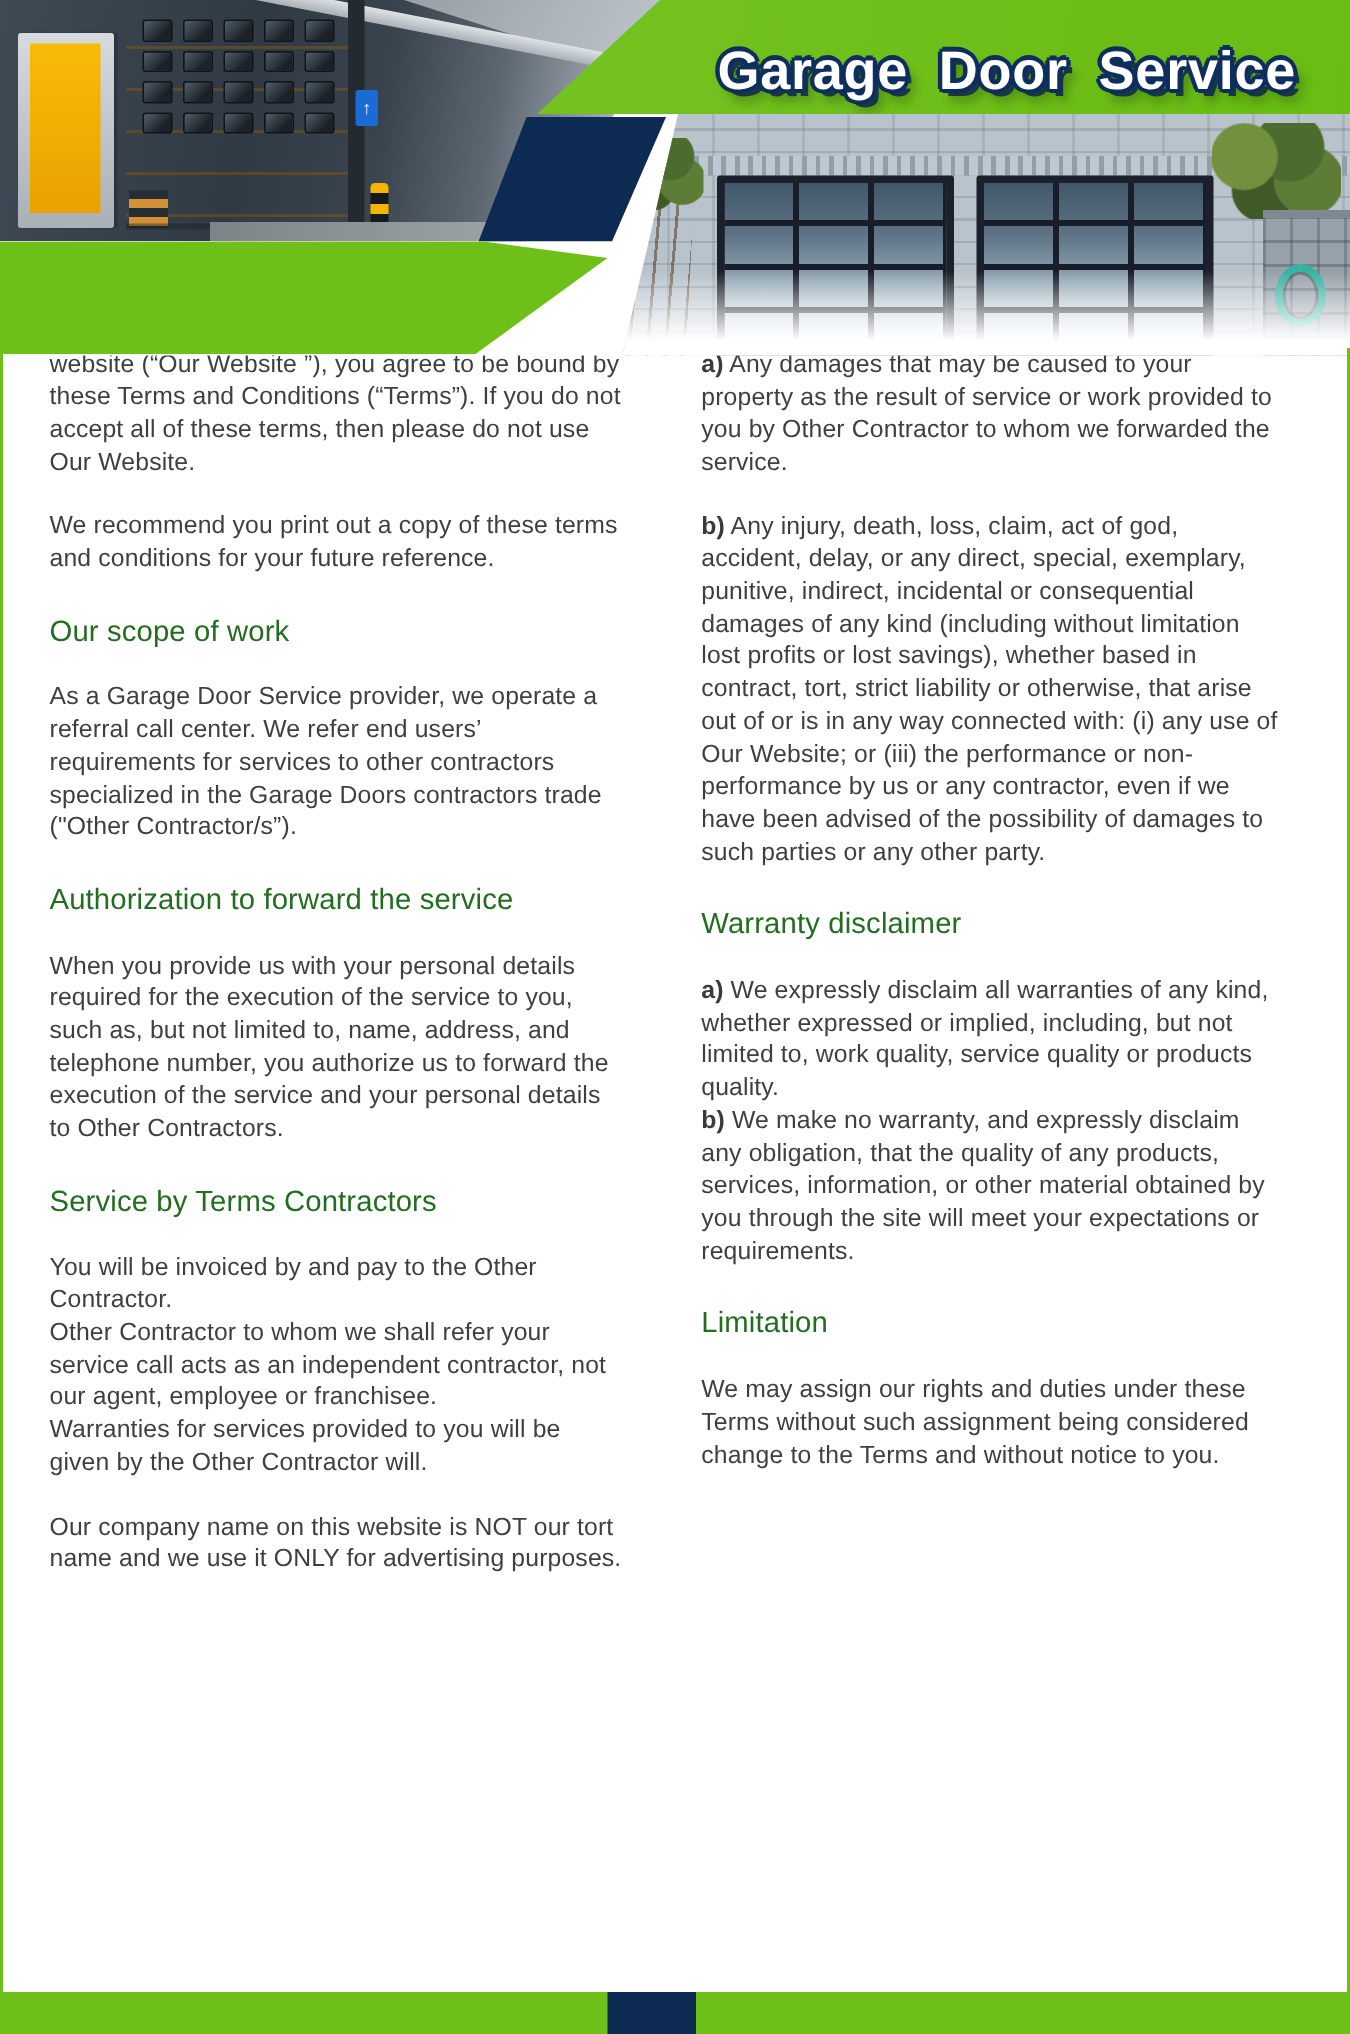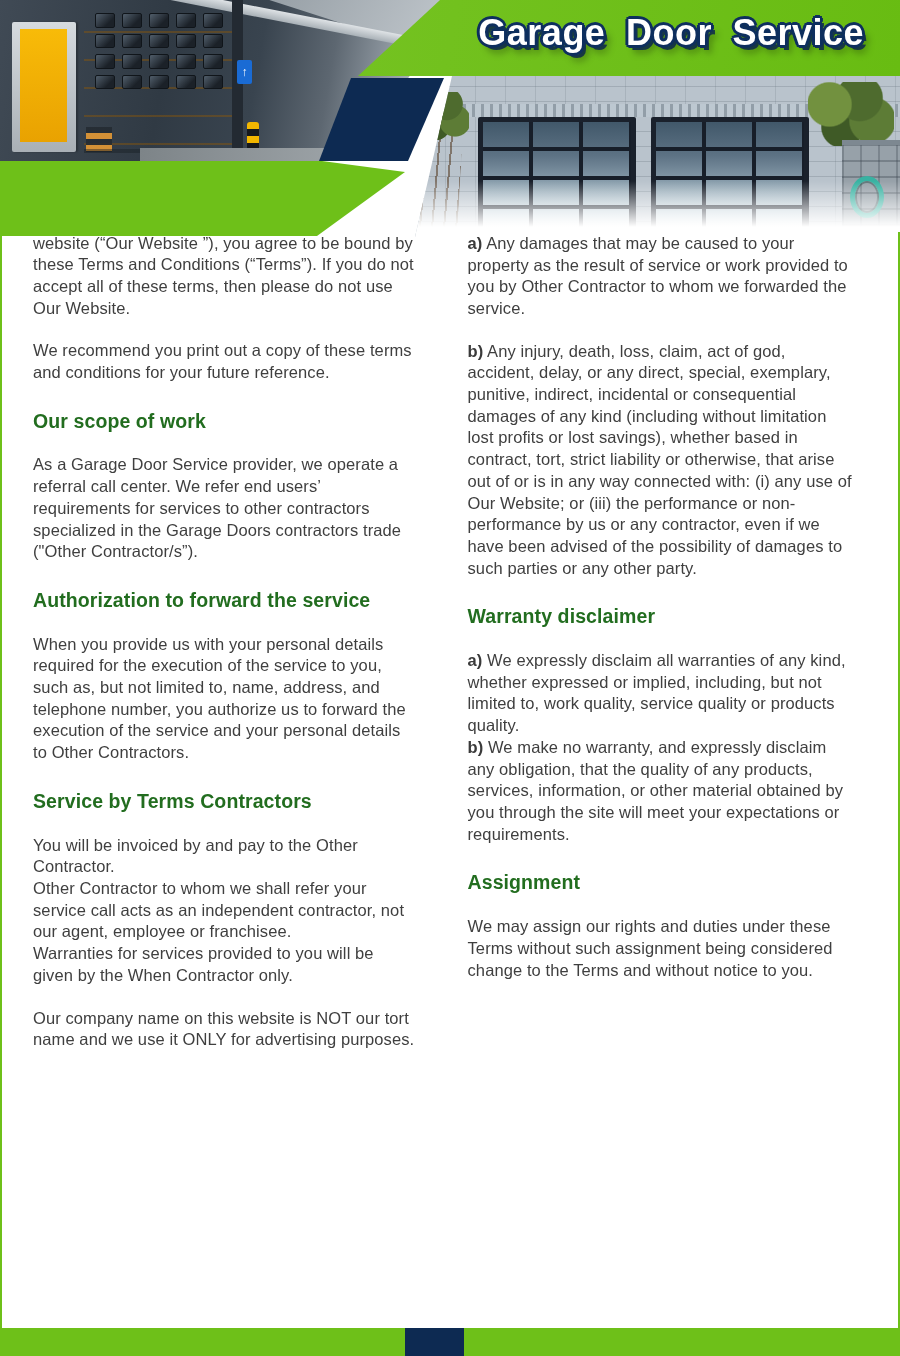--- a/index.html
+++ b/index.html
@@ -76,21 +76,21 @@
   .hose{right:16px;top:100px;width:24px;height:32px;border:5px solid #38b2a2;border-radius:50%;
     box-shadow:inset 0 0 0 2px rgba(20,60,55,.4);}
   .fade-left{left:0;top:0;width:150px;height:100%;
     background:linear-gradient(100deg,#ffffff 8%,rgba(255,255,255,0) 45%);}
   .fade-bottom{left:0;right:0;bottom:0;height:56px;
     background:linear-gradient(180deg,rgba(255,255,255,0),#ffffff 82%);}
 
   .brand-banner{position:absolute;left:0;top:0;width:900px;height:76px;z-index:3;
     clip-path:polygon(440px 0,100% 0,100% 100%,358px 100%);
     background:linear-gradient(100deg,#7cc62a,#68bc12);}
-  .brand-title{position:absolute;right:36px;top:12px;margin:0;white-space:nowrap;
+  .brand-title{position:absolute;right:36px;top:26px;margin:0;white-space:nowrap;
     font-size:36px;font-weight:bold;color:#fff;letter-spacing:.5px;word-spacing:10px;
     text-shadow:
       -2px -2px 0 #0e2f5e,2px -2px 0 #0e2f5e,-2px 2px 0 #0e2f5e,2px 2px 0 #0e2f5e,
       -3px 0 0 #0e2f5e,3px 0 0 #0e2f5e,0 -3px 0 #0e2f5e,0 3px 0 #0e2f5e,
       4px 5px 0 rgba(12,38,76,.85),6px 8px 7px rgba(0,0,0,.35);}
 
   .navy-shape{position:absolute;left:0;top:0;width:900px;height:237px;z-index:4;background:#0d2a52;
     clip-path:polygon(351px 78px,444px 78px,408px 161px,319px 161px);}
   .green-wedge{position:absolute;left:0;top:0;width:900px;height:237px;z-index:5;background:#6ec019;
     clip-path:polygon(0 161px,322px 161px,405px 172px,317px 236px,0 236px);}
@@ -101,21 +101,21 @@
     text-shadow:
       -3px 0 0 #16355f,3px 0 0 #16355f,0 -3px 0 #16355f,0 3px 0 #16355f,
       -2px -2px 0 #16355f,2px -2px 0 #16355f,-2px 2px 0 #16355f,2px 2px 0 #16355f,
       4px 4px 0 #1d3d6e,6px 7px 5px rgba(50,65,95,.45);}
 
   
   .columns{display:flex;gap:50px;padding:0 48px 0 33px;margin-top:33px;}
   .col{flex:1;min-width:0;font-size:16.5px;line-height:21.7px;color:#3f3f3f;letter-spacing:.1px;}
   .para{margin:0 0 21px;}
   .para b{color:#3a3a3a;}
-  .sec-heading{font-size:19.5px;font-weight:bold;color:#226d1f;margin:27px 0 22px;}
+  .sec-heading{font-size:19.5px;font-weight:normal;color:#226d1f;margin:27px 0 22px;}
   .col > :first-child{margin-top:0;}
 
   
   .footer{position:absolute;left:0;right:0;bottom:0;height:28px;background:#6ec019;z-index:10;}
   .footer-notch{position:absolute;left:405px;top:0;width:59px;height:100%;background:#0d2a52;}
 </style>
 </head>
 <body>
 
 <div class="page">
@@ -203,21 +203,21 @@
           <div class="line">As a Garage Door Service provider, we operate a referral call center. We refer end users’ requirements for services to other contractors specialized in the Garage Doors contractors trade ("Other Contractor/s”).</div>
         </div>
         <h3 class="sec-heading">Authorization to forward the service</h3>
         <div class="para">
           <div class="line">When you provide us with your personal details required for the execution of the service to you, such as, but not limited to, name, address, and telephone number, you authorize us to forward the execution of the service and your personal details to Other Contractors.</div>
         </div>
         <h3 class="sec-heading">Service by Terms Contractors</h3>
         <div class="para">
           <div class="line">You will be invoiced by and pay to the Other Contractor.</div>
           <div class="line">Other Contractor to whom we shall refer your service call acts as an independent contractor, not our agent, employee or franchisee.</div>
-          <div class="line">Warranties for services provided to you will be given by the When Contractor only.</div>
+          <div class="line">Warranties for services provided to you will be given by the Other Contractor will.</div>
         </div>
         <div class="para">
           <div class="line">Our company name on this website is NOT our tort name and we use it ONLY for advertising purposes.</div>
         </div>
       </div>
     <div class="col" id="col-right">
         <h3 class="sec-heading">Limitation of liability</h3>
         <div class="para">
           <div class="line">We (together with our of□cers, directors, members, managers, employees, representatives, affiliates, and providers) will not be responsible or liable for</div>
         </div>
@@ -225,21 +225,21 @@
           <div class="line"><b>a)</b> Any damages that may be caused to your property as the result of service or work provided to you by Other Contractor to whom we forwarded the service.</div>
         </div>
         <div class="para">
           <div class="line"><b>b)</b> Any injury, death, loss, claim, act of god, accident, delay, or any direct, special, exemplary, punitive, indirect, incidental or consequential damages of any kind (including without limitation lost profits or lost savings), whether based in contract, tort, strict liability or otherwise, that arise out of or is in any way connected with: (i) any use of Our Website; or (iii) the performance or non-performance by us or any contractor, even if we have been advised of the possibility of damages to such parties or any other party.</div>
         </div>
         <h3 class="sec-heading">Warranty disclaimer</h3>
         <div class="para">
           <div class="line"><b>a)</b> We expressly disclaim all warranties of any kind, whether expressed or implied, including, but not limited to, work quality, service quality or products quality.</div>
           <div class="line"><b>b)</b> We make no warranty, and expressly disclaim any obligation, that the quality of any products, services, information, or other material obtained by you through the site will meet your expectations or requirements.</div>
         </div>
-        <h3 class="sec-heading">Assignment</h3>
+        <h3 class="sec-heading">Limitation</h3>
         <div class="para">
           <div class="line">We may assign our rights and duties under these Terms without such assignment being considered change to the Terms and without notice to you.</div>
         </div>
       </div>
   </main>
 
   <div class="side-strip left"></div>
   <div class="side-strip right"></div>
 
   <footer class="footer">

